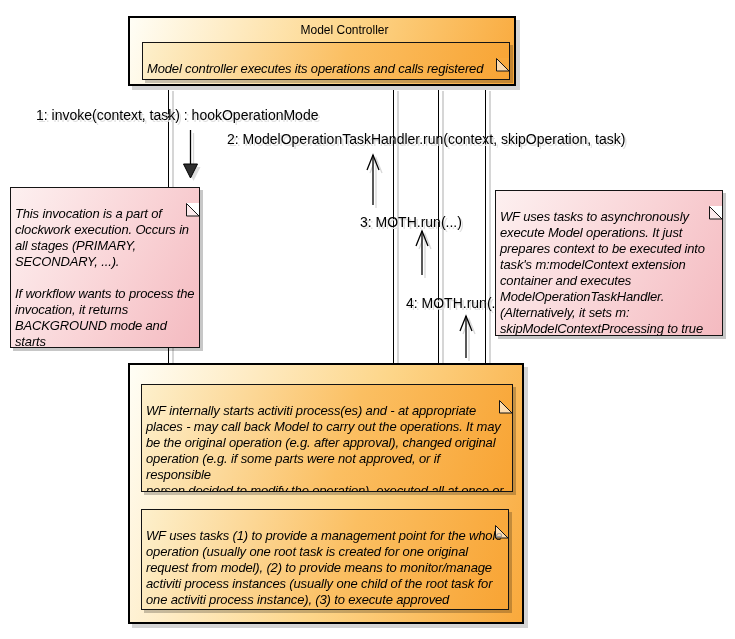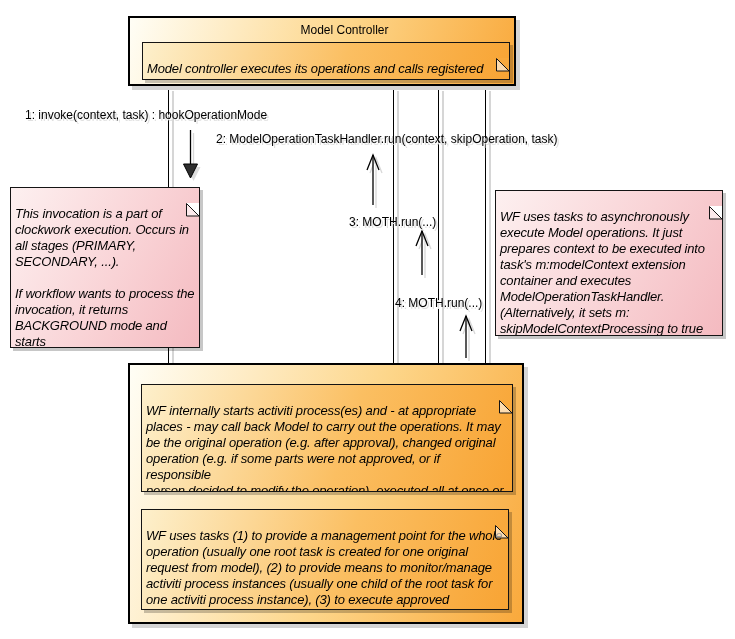--- a/index.html
+++ b/index.html
@@ -11,22 +11,23 @@
   .vline{position:absolute;width:1px;background:#000;}
   .vline-shadow{position:absolute;width:2px;background:#d6d6d6;}
   
   .arrow{position:absolute;}
   .arrow .ink{stroke:#000;fill:none;stroke-width:1.3;}
   .arrow .ink-fill{fill:#2e2e2e;stroke:#000;stroke-width:1;}
   .arrow .echo{stroke:#d8d8d8;fill:none;stroke-width:1.3;}
   .arrow .echo-fill{fill:#dddddd;stroke:none;}
   
   .msg-label{
-    position:absolute;font-size:12px;line-height:13px;white-space:nowrap;
+    position:absolute;font-size:14px;line-height:13px;white-space:nowrap;
     text-shadow:2px 2px 0 #e0e0e0;
+    margin-left:11px;
   }
   
   .box{
     position:absolute;border:2px solid #000;box-sizing:border-box;
     background:linear-gradient(108deg,#fffef6 0%,#fdd queued 0,#fdd68a 55%,#f9a93c 100%);
     box-shadow:4px 4px 0 0 #d4d4d4;
   }
   .box{background:linear-gradient(108deg,#fffef6 0%,#fdd68a 55%,#f9a93c 100%);padding-left:45px;}
   .box-title{font-size:12px;text-align:center;padding-top:5px;}
   

